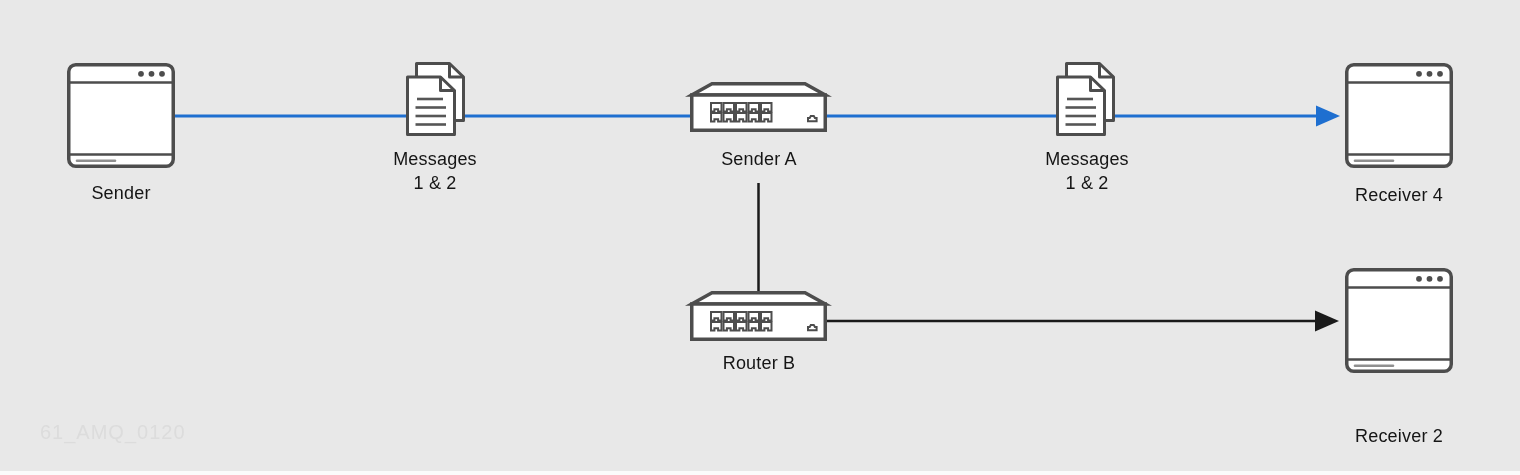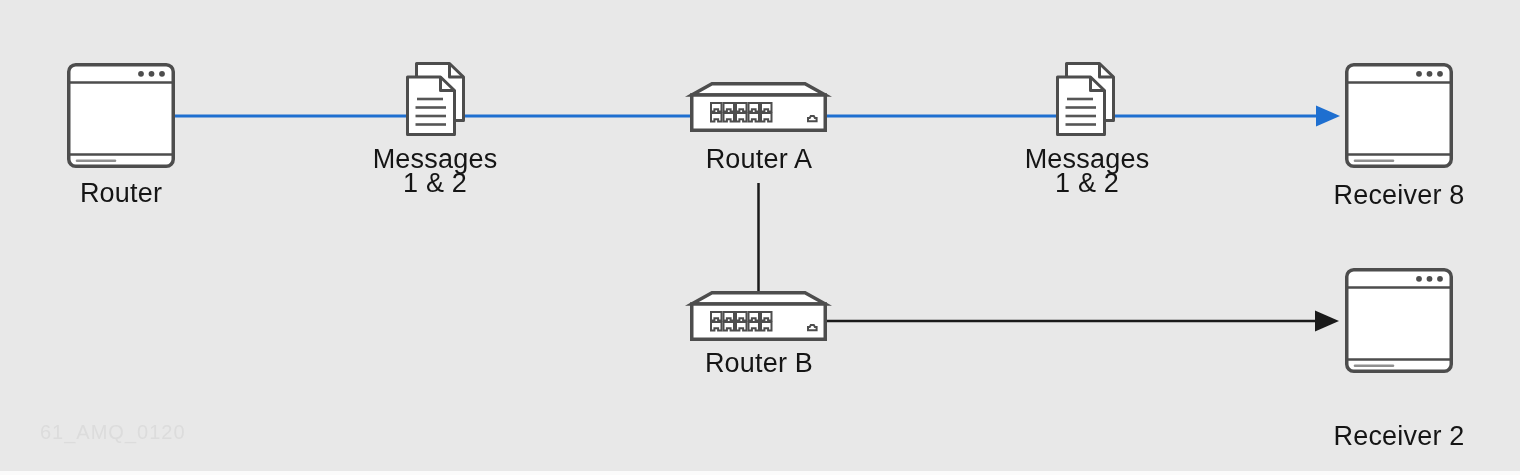--- a/index.html
+++ b/index.html
@@ -25,21 +25,21 @@
   
   .blue-line{stroke:var(--accent-blue,#1e6fd0);stroke-width:3;}
   .blue-head{fill:var(--accent-blue,#1e6fd0);}
   .black-line{stroke:var(--line-black,#1a1a1a);stroke-width:2.5;}
   .black-head{fill:var(--line-black,#1a1a1a);}
 
   
   .node-label{
     position:absolute;
     transform:translateX(-50%);
-    font-size:27px;
+    font-size:18px;
     line-height:24px;
     color:var(--label-text,#151515);
     letter-spacing:.2px;
     white-space:nowrap;
     text-align:center;
   }
   .watermark{
     position:absolute;
     left:40px;top:421px;
     font-size:20px;
@@ -108,35 +108,35 @@
     <use href="#router" x="690" y="82"></use>
     <use href="#docs" x="1056" y="62"></use>
     <use href="#win" x="1345" y="63"></use>
     <use href="#router" x="690" y="291"></use>
     <use href="#win" x="1345" y="268"></use>
 
     <polygon class="blue-head" points="1316,105.5 1340,116 1316,126.5"></polygon>
     <polygon class="black-head" points="1315,310.5 1339,321 1315,331.5"></polygon>
   </svg>
 
-  <div class="node-label" style="left:121px;top:181px;">Router</div>
+  <div class="node-label" style="left:121px;top:181px;">Sender</div>
 
   <div class="node-label" style="left:435px;top:147px;">
     <div>Messages</div>
     <div>1 &amp; 2</div>
   </div>
 
-  <div class="node-label" style="left:759px;top:147px;">Router A</div>
+  <div class="node-label" style="left:759px;top:147px;">Sender A</div>
 
   <div class="node-label" style="left:1087px;top:147px;">
     <div>Messages</div>
     <div>1 &amp; 2</div>
   </div>
 
-  <div class="node-label" style="left:1399px;top:183px;">Receiver 8</div>
+  <div class="node-label" style="left:1399px;top:183px;">Receiver 4</div>
 
   <div class="node-label" style="left:759px;top:351px;">Router B</div>
 
   <div class="node-label" style="left:1399px;top:388px;margin-top:36px;">Receiver 2</div>
 
   <div class="watermark">61_AMQ_0120</div>
 
   <div class="bottom-strip"></div>
 </div>
 

